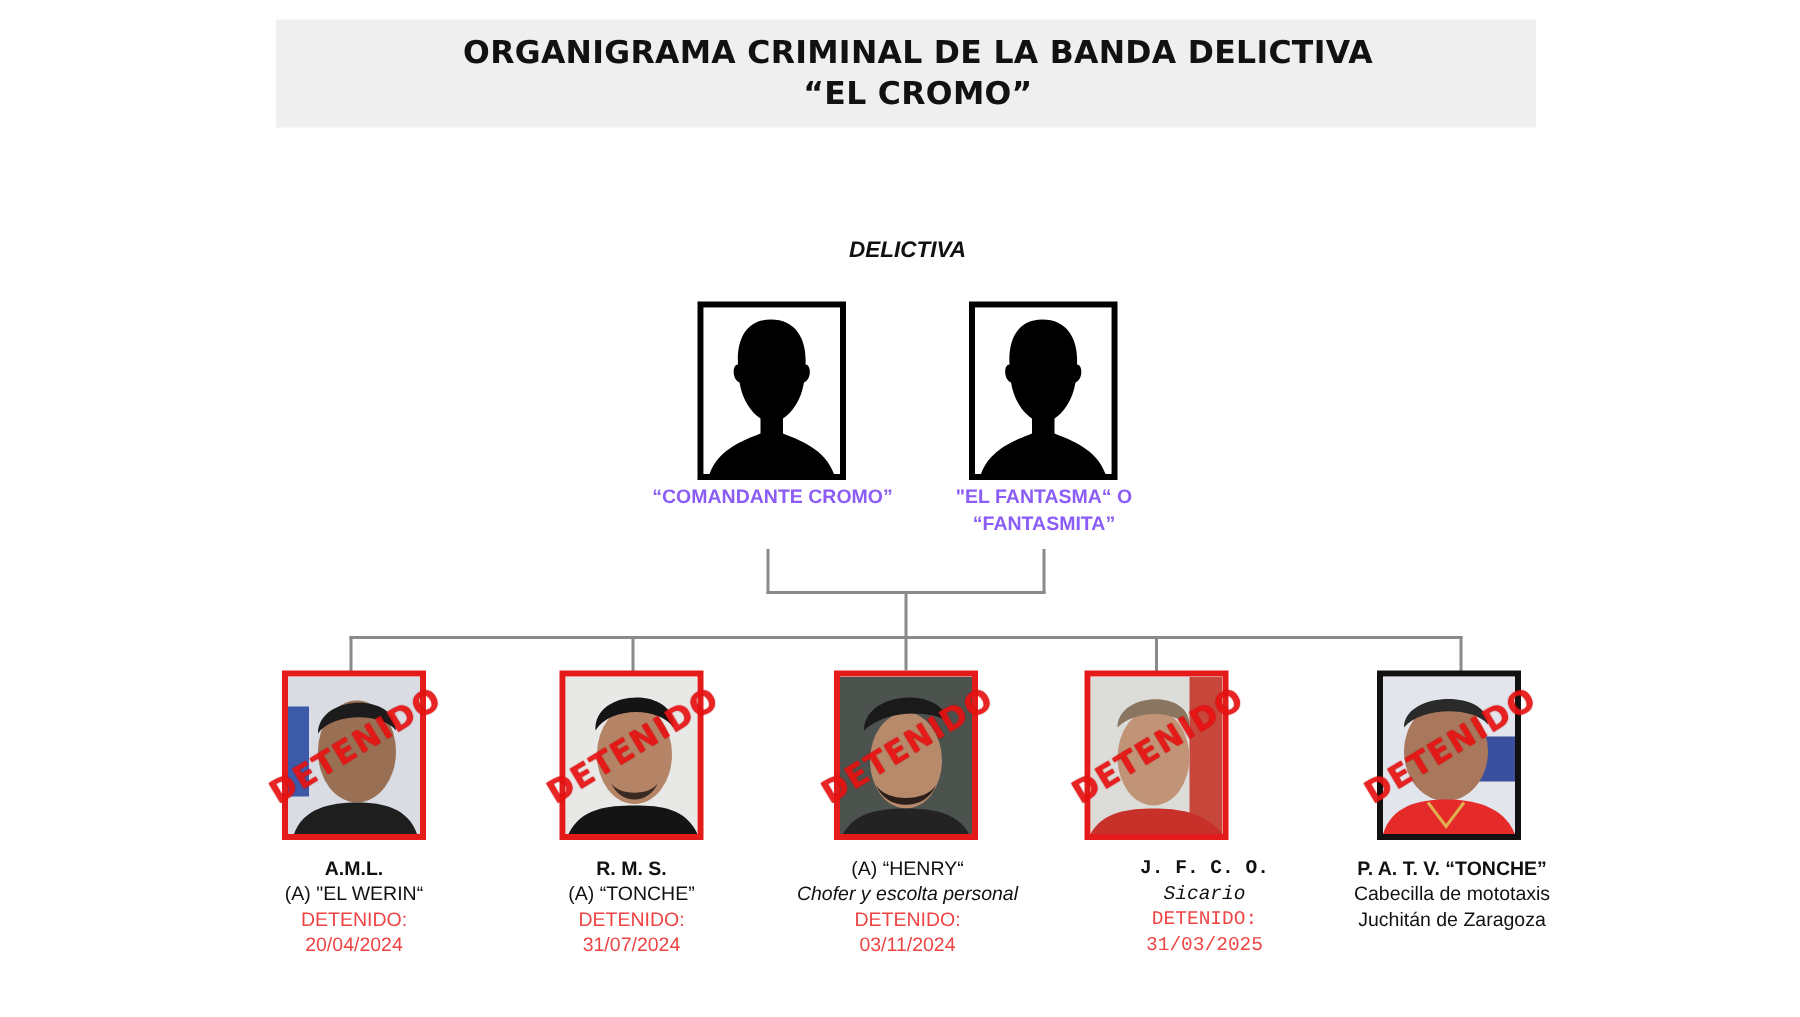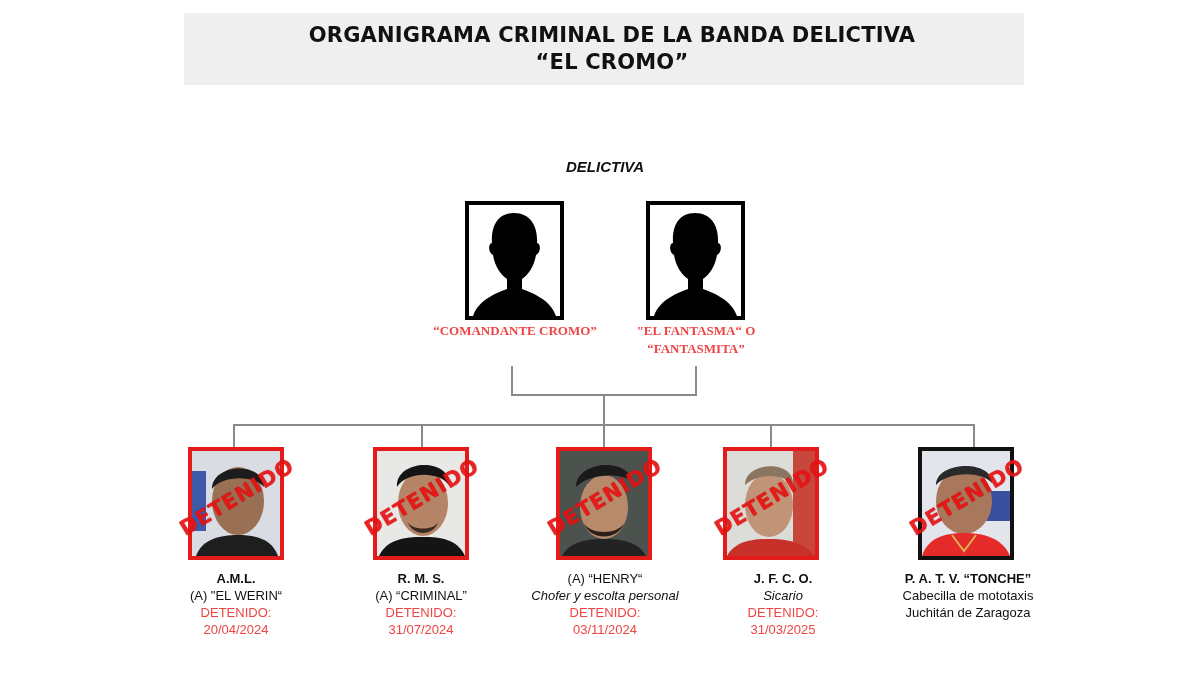--- a/index.html
+++ b/index.html
@@ -18,22 +18,22 @@
   }
 
   .line { position: absolute; background: #8a8a8a; }
 
   .leader-photo {
     position: absolute; top: 201px; width: 99px; height: 119px;
     border: 4px solid #000; background: #fff; overflow: hidden;
   }
   .leader-photo svg { width: 100%; height: 100%; display: block; }
   .leader-name {
-    position: absolute; text-align: center; font-family: Liberation Serif, serif;
-    font-weight: bold; font-size: 13px; line-height: 18px; color: #ef4444;
+    position: absolute; text-align: center; font-family: Liberation Sans, sans-serif;
+    font-weight: bold; font-size: 13px; line-height: 18px; color: #8b5cf6;
   }
 
   .member-photo {
     position: absolute; top: 447px; width: 96px; height: 113px;
     border: 4px solid #e41b1b; overflow: visible;
   }
   .member-photo.black-frame { border-color: #111; }
   .member-photo .face { position: absolute; inset: 0; overflow: hidden; }
   .member-photo svg { width: 100%; height: 100%; display: block; }
 
@@ -161,33 +161,33 @@
 
 <div class="member-info" style="left:136px;">
   <div class="initials">A.M.L.</div>
   <div>(A) "EL WERIN“</div>
   <div class="detained">DETENIDO:</div>
   <div class="detained">20/04/2024</div>
 </div>
 
 <div class="member-info" style="left:321px;">
   <div class="initials">R. M. S.</div>
-  <div>(A) “CRIMINAL”</div>
+  <div>(A) “TONCHE”</div>
   <div class="detained">DETENIDO:</div>
   <div class="detained">31/07/2024</div>
 </div>
 
 <div class="member-info" style="left:505px;">
   <div>(A) “HENRY“</div>
   <div class="role">Chofer y escolta personal</div>
   <div class="detained">DETENIDO:</div>
   <div class="detained">03/11/2024</div>
 </div>
 
-<div class="member-info" style="left:683px;">
+<div class="member-info" style="left:703px;font-family:Liberation Mono, monospace;">
   <div class="initials">J. F. C. O.</div>
   <div class="role">Sicario</div>
   <div class="detained">DETENIDO:</div>
   <div class="detained">31/03/2025</div>
 </div>
 
 <div class="member-info" style="left:868px;">
   <div class="initials">P. A. T. V. “TONCHE”</div>
   <div>Cabecilla de mototaxis</div>
   <div>Juchitán de Zaragoza</div>

